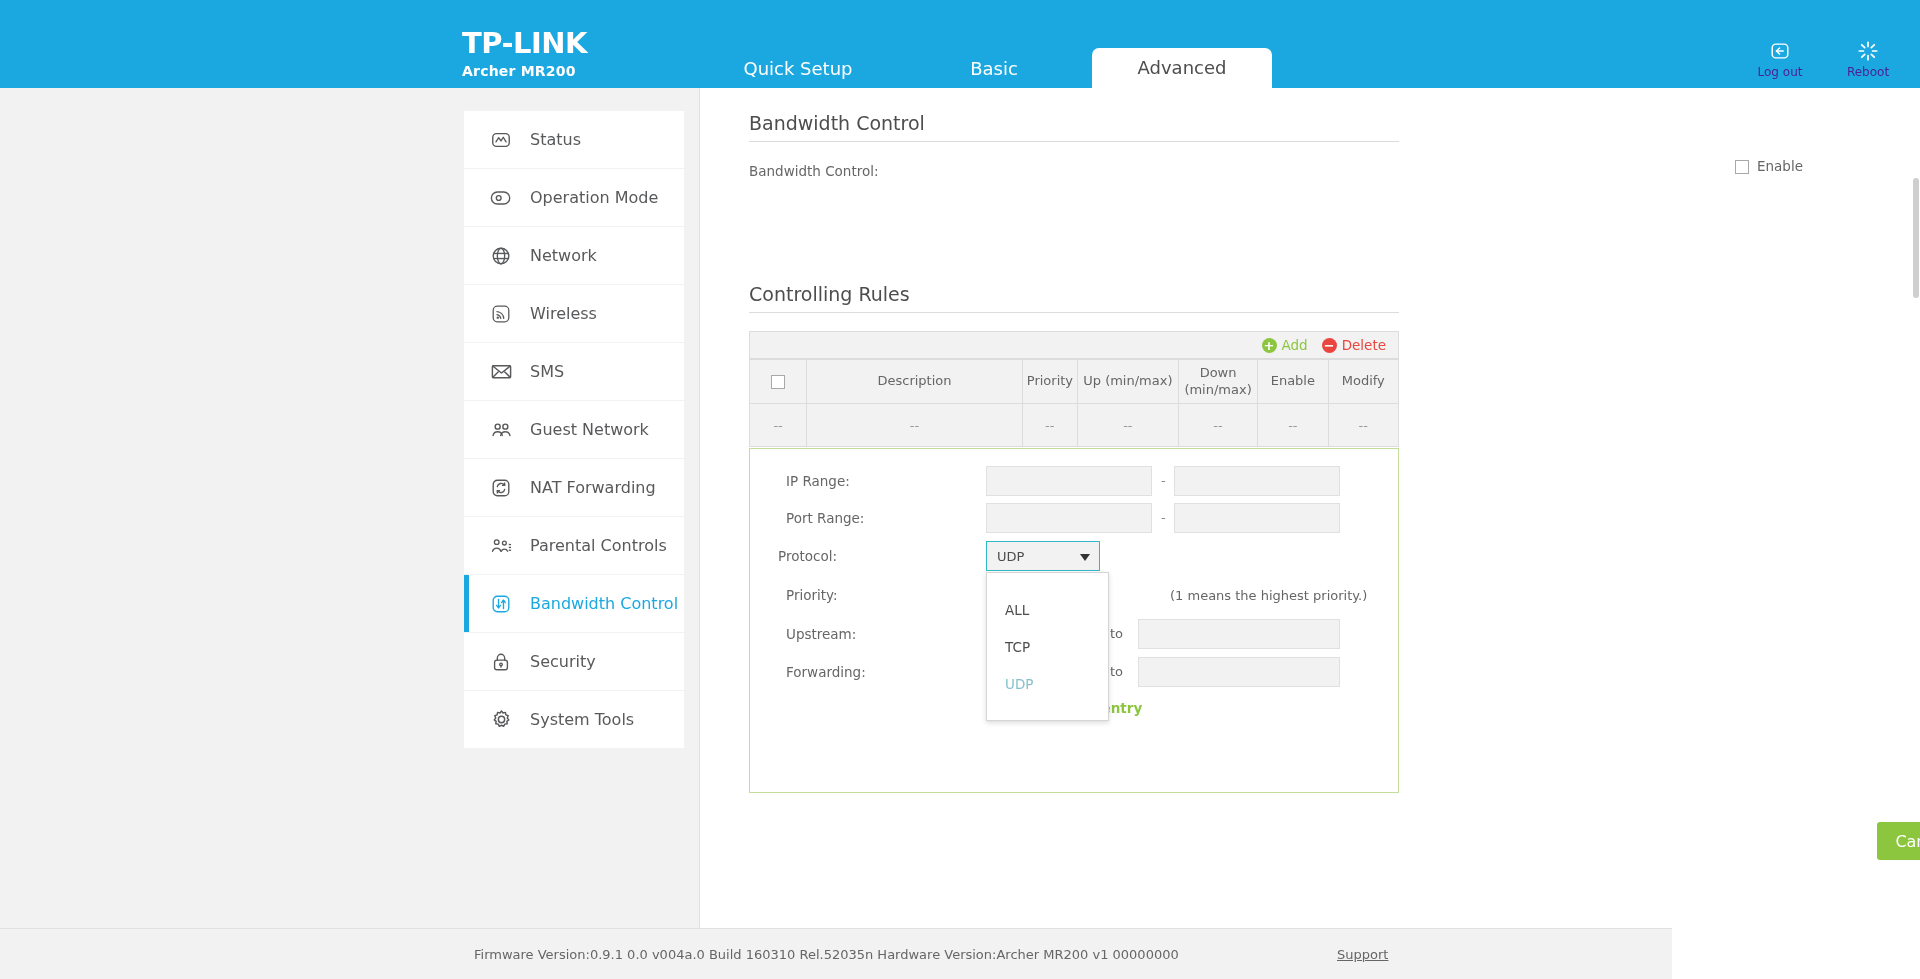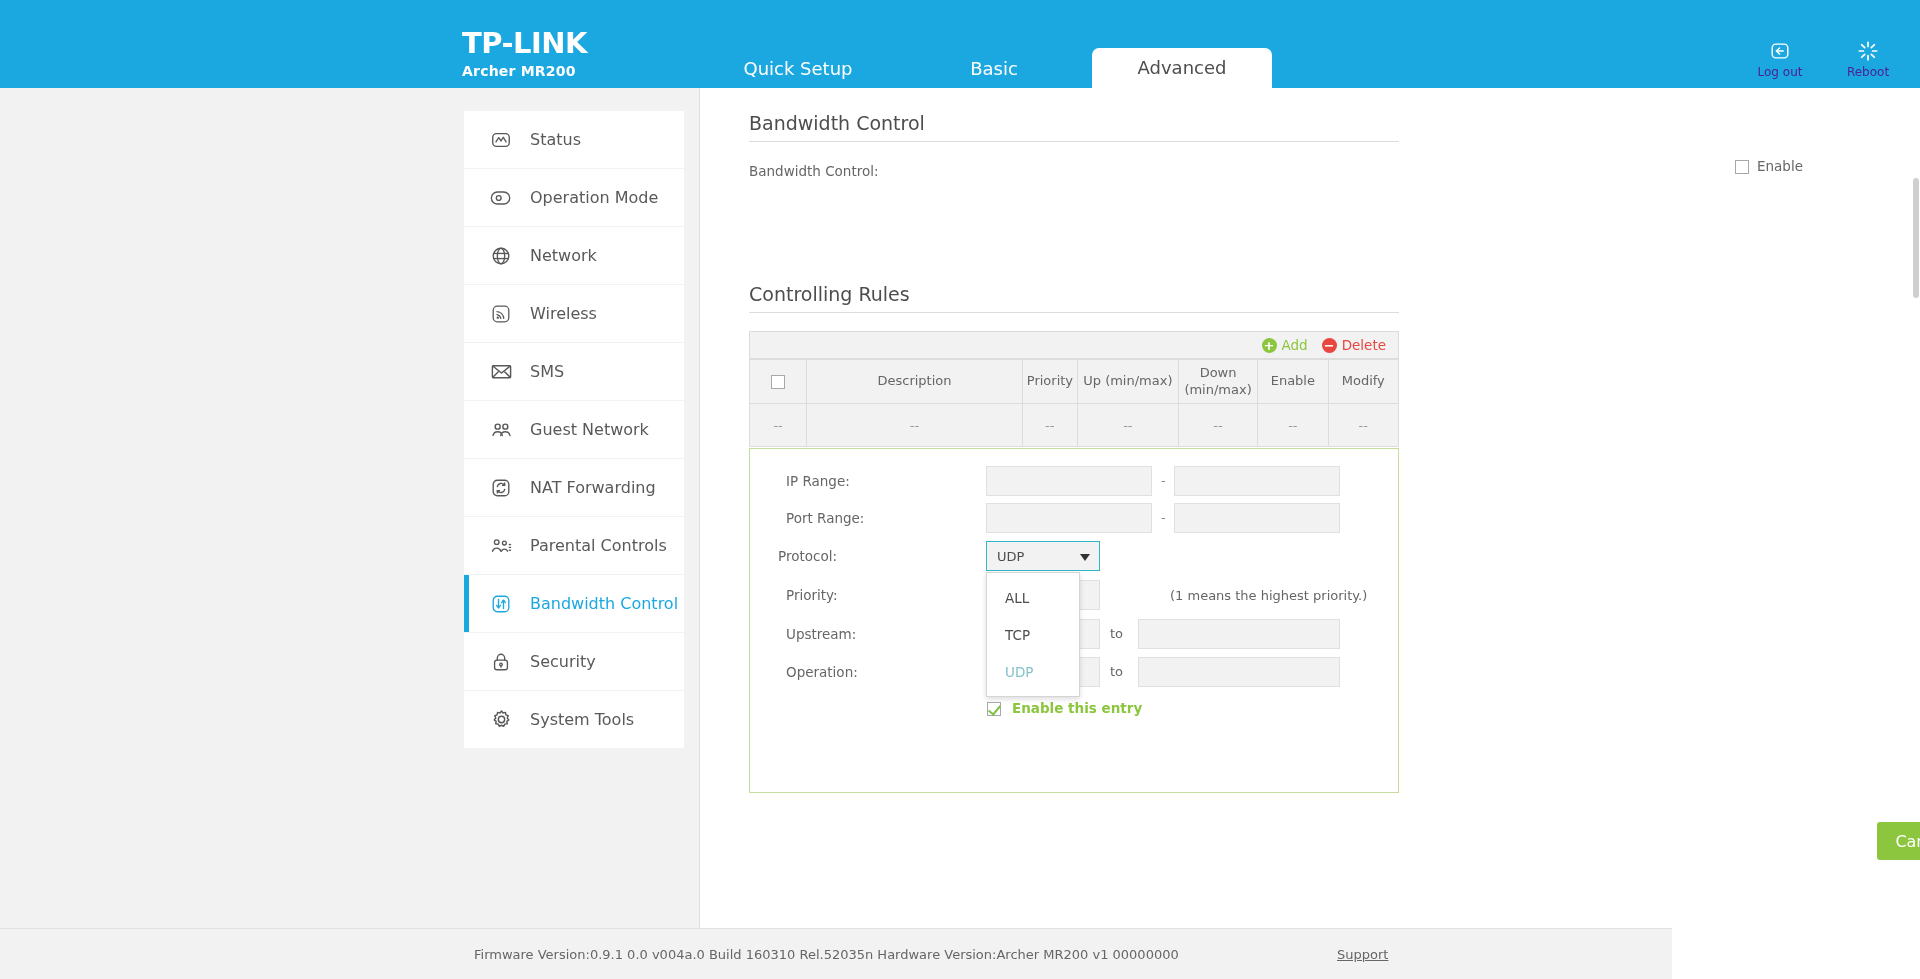--- a/index.html
+++ b/index.html
@@ -198,26 +198,26 @@
   .select-box .sv { font-size: 13px; color: #4d4d4d; }
   .select-box .caret {
     position: absolute; right: 9px; top: 12px;
     width: 0; height: 0;
     border-left: 5.5px solid transparent;
     border-right: 5.5px solid transparent;
     border-top: 7px solid #333333;
   }
   .select-menu {
     position: absolute;
-    width: 94px;
+    width: 123px;
     background: #ffffff;
     border: 1px solid #d5d5d5;
     box-shadow: 0 2px 5px rgba(0,0,0,0.14);
     z-index: 50;
-    padding: 6px 0;
+    padding: 18px 0;
   }
   .select-menu .opt {
     height: 37px; display: flex; align-items: center;
     padding-left: 18px; font-size: 13.5px; color: #4d4d4d;
     cursor: pointer;
   }
   .select-menu .opt.selected { color: #84c1cc; }
 
   .hint { position: absolute; font-size: 13px; color: #666666; }
   .to-lbl { position: absolute; font-size: 13px; color: #666666; }
@@ -514,21 +514,21 @@
 
       <div class="row-label" style="left:36px; top:140px;">Priority:</div>
       <input class="inp" style="left: 236px; top: 131px; width: 114px;" value="">
       <div class="hint" style="left:420px; top:139px;">(1 means the highest priority.)</div>
 
       <div class="row-label" style="left:36px; top:179px;">Upstream:</div>
       <input class="inp" style="left: 236px; top: 170px; width: 114px;" value="">
       <div class="to-lbl" style="left:360px; top:177px;">to</div>
       <input class="inp" style="left: 388px; top: 170px; width: 202px;" value="">
 
-      <div class="row-label" style="left:36px; top:217px;">Operation:</div>
+      <div class="row-label" style="left:36px; top:217px;">Forwarding:</div>
       <input class="inp" style="left: 236px; top: 208px; width: 114px;" value="">
       <div class="to-lbl" style="left:360px; top:215px;">to</div>
       <input class="inp" style="left: 388px; top: 208px; width: 202px;" value="">
 
       <div class="row-label" style="left:28px; top:101px;">Protocol:</div>
       <div class="select-box" style="left:236px; top:92px;">
         <span class="sv">UDP</span>
         <span class="caret"></span>
       </div>
 

